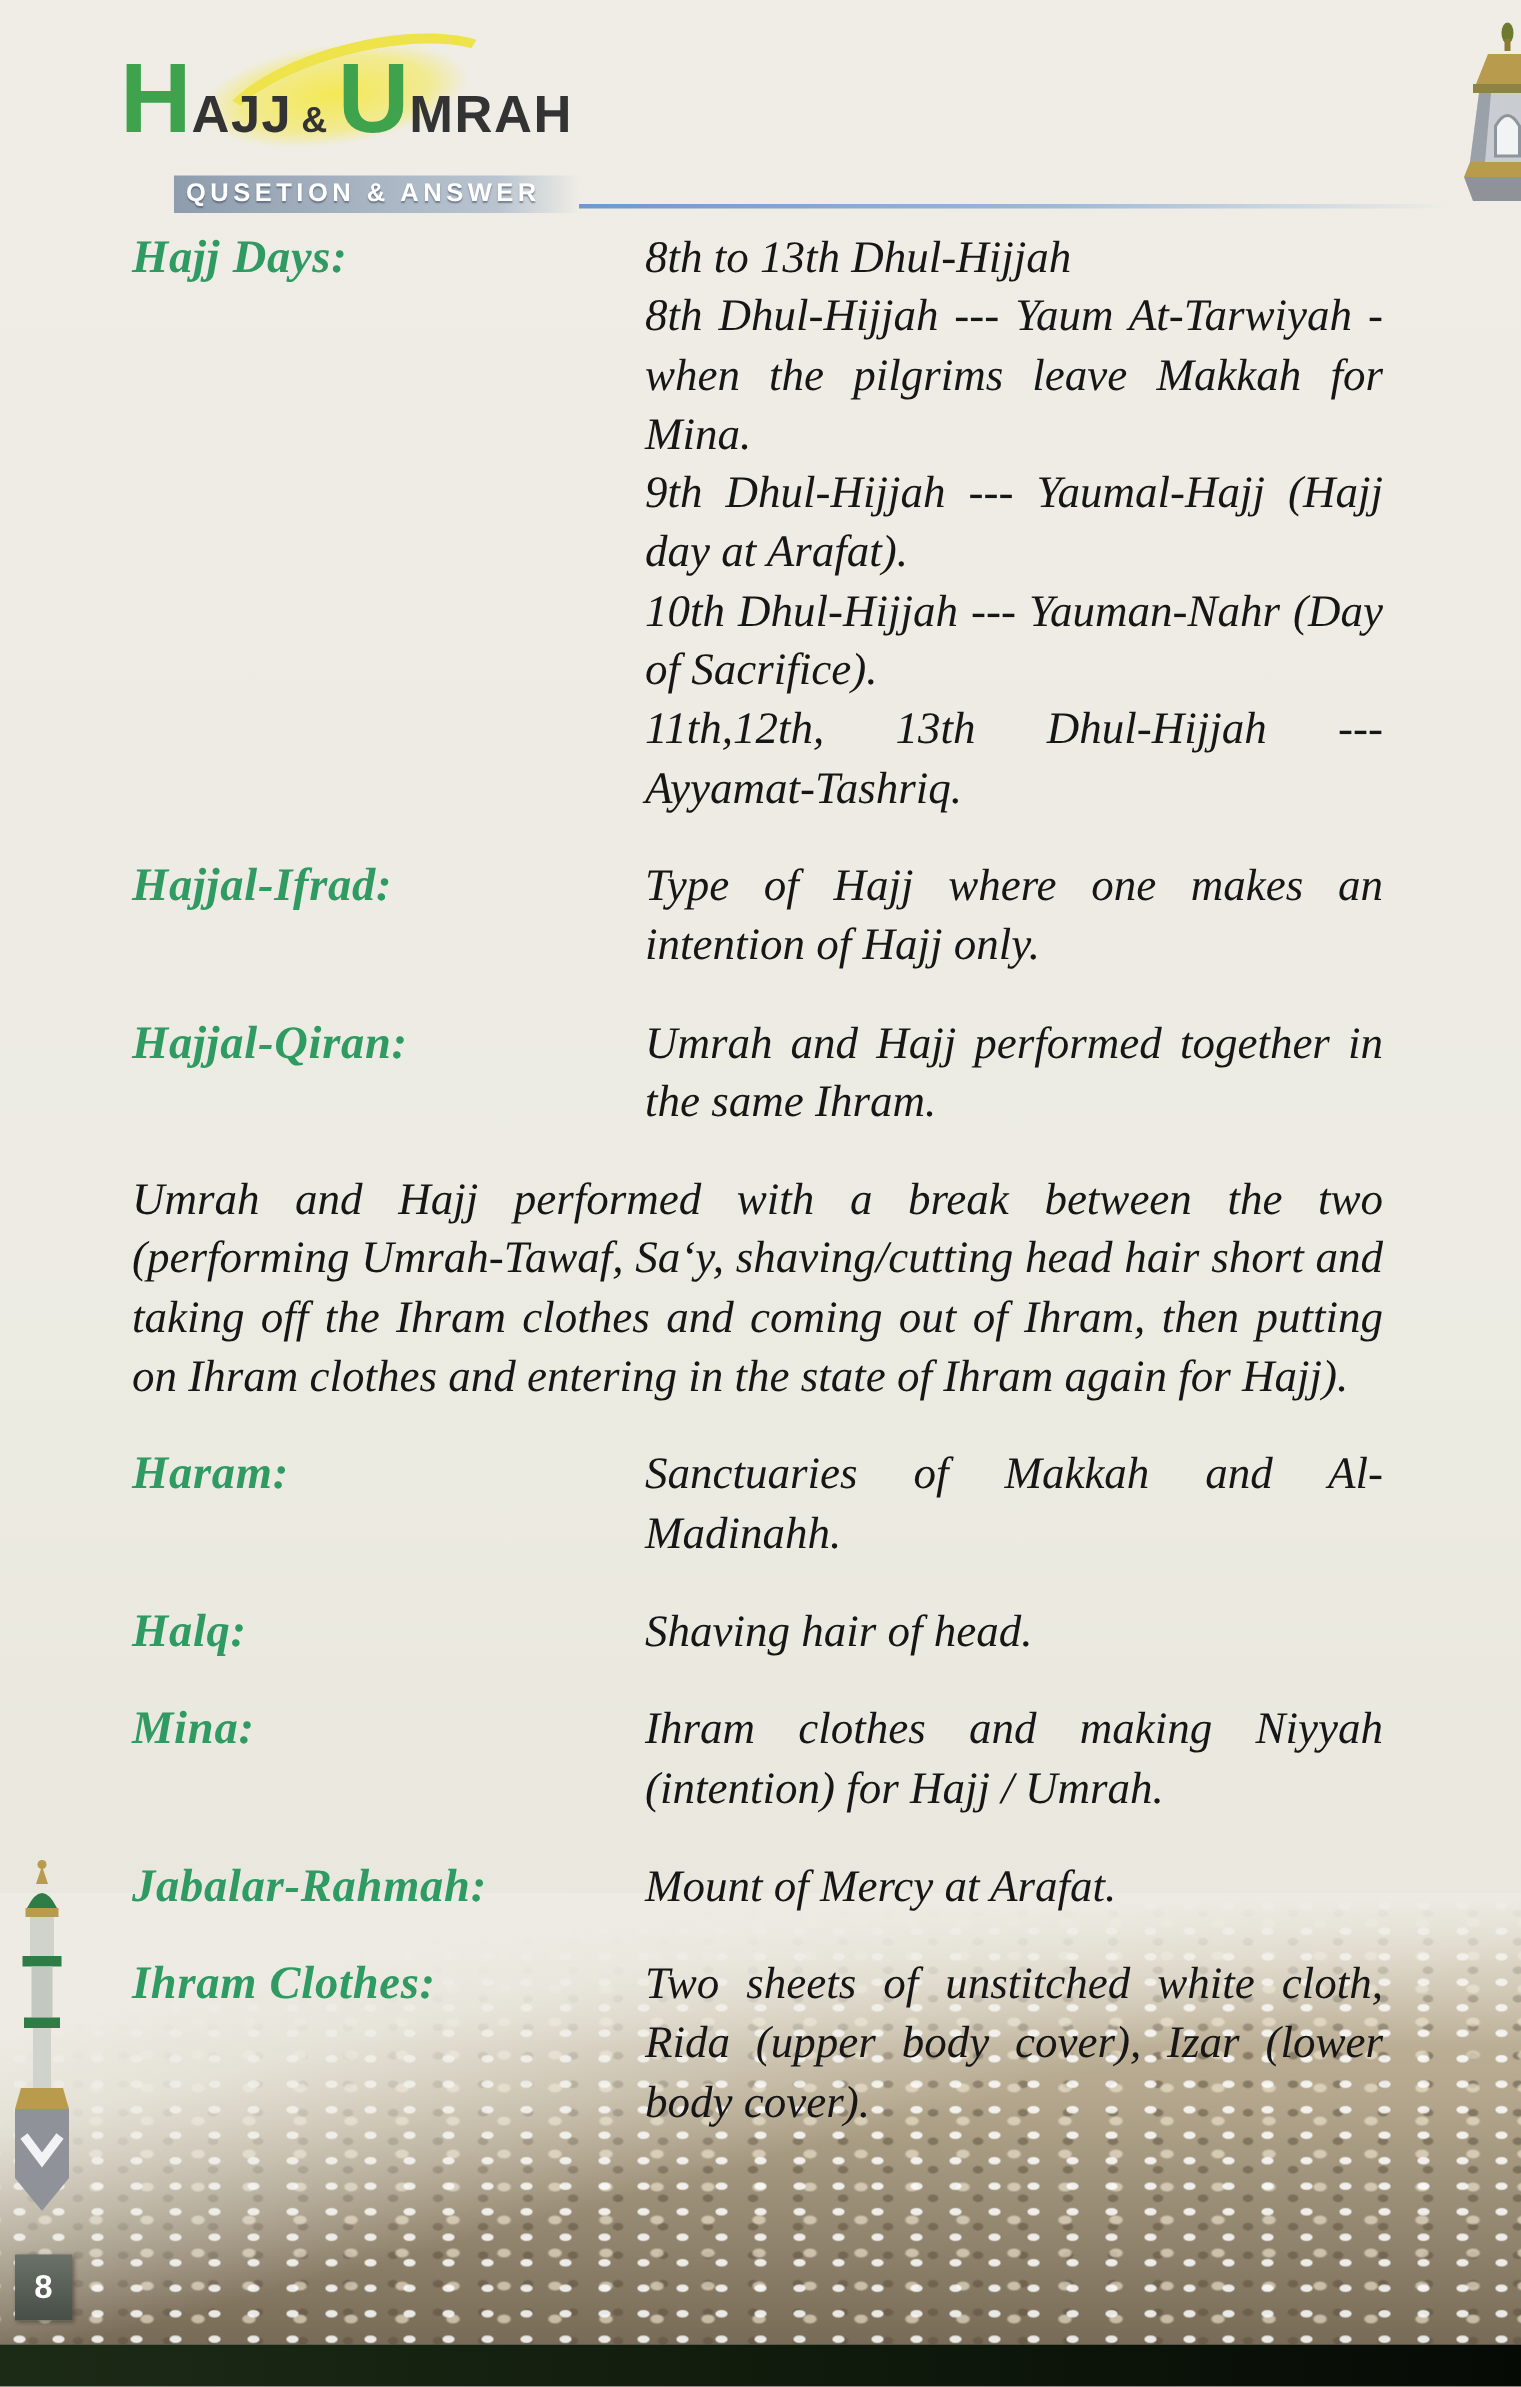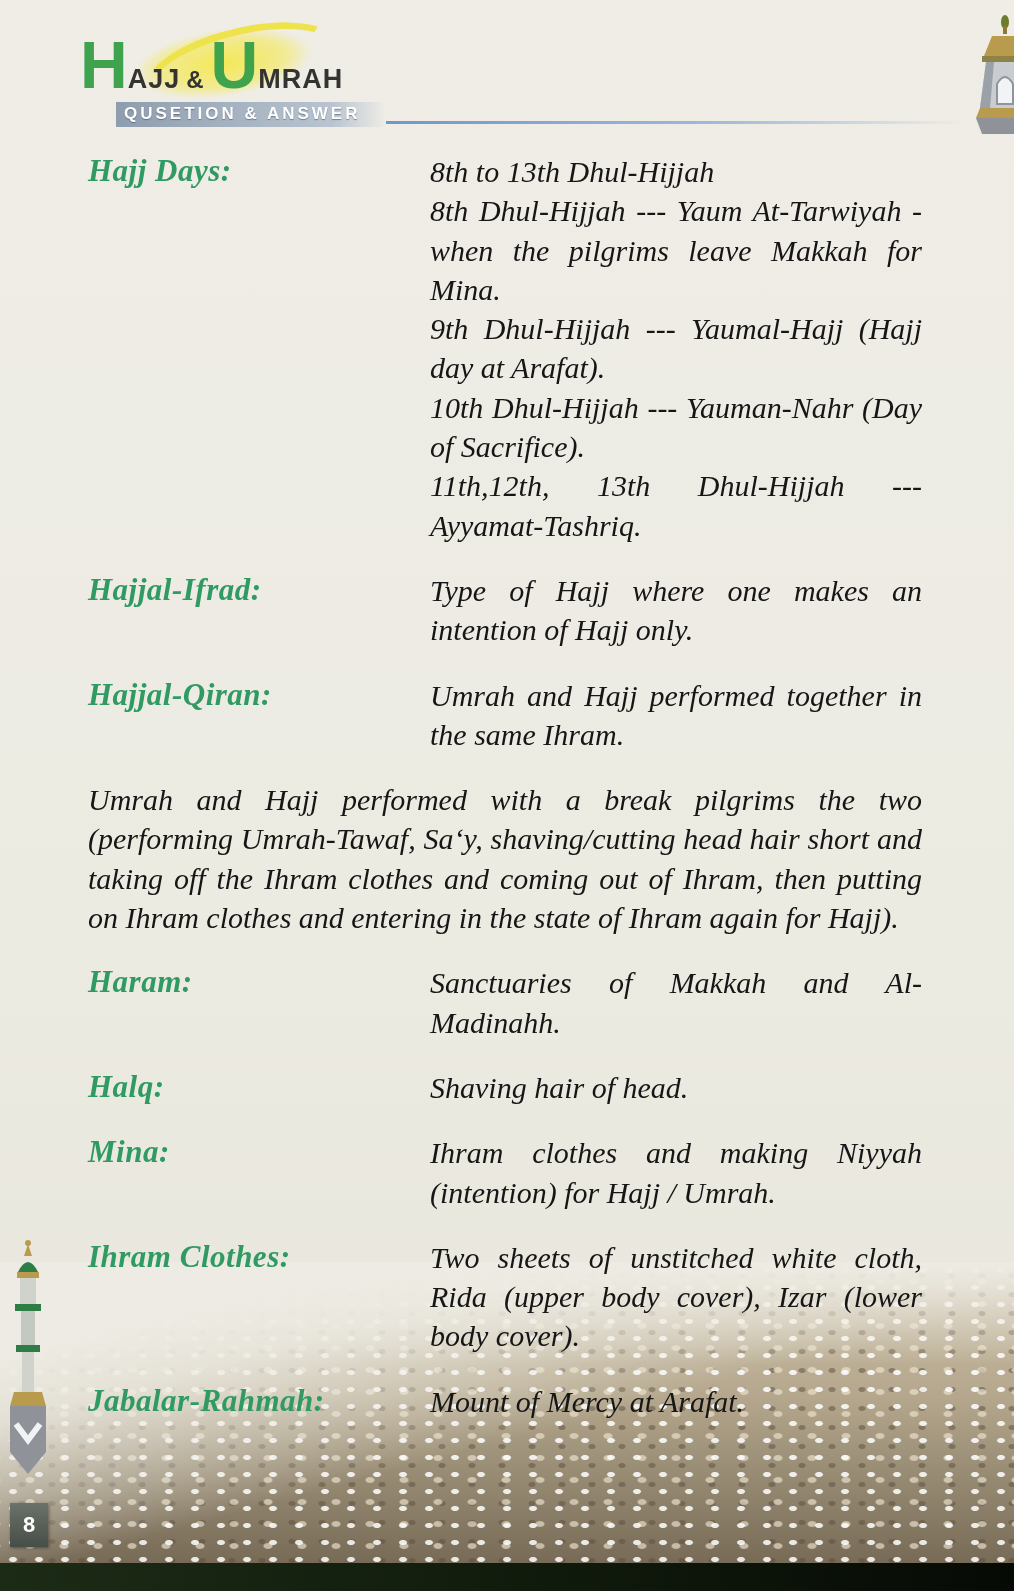--- a/index.html
+++ b/index.html
@@ -39,25 +39,25 @@
   .logo-text{
     position:relative;
     display:flex;align-items:baseline;
     font-family:"Liberation Sans", sans-serif;
     color:#2b2b2b;
   }
   .logo-text .big{
     font-size:66px;font-weight:bold;color:var(--logo-green);line-height:.9;
   }
   .logo-text .small{
-    font-size:27px;font-weight:bold;letter-spacing:1px;color:#333;
+    font-size:35px;font-weight:bold;letter-spacing:1px;color:#333;
   }
   .logo-text .amp{margin:0 6px;font-size:24px;}
   .subtitle-row{
-    position:relative;display:flex;align-items:flex-end;width:850px;margin-top:7px;padding-left:36px;
+    position:relative;display:flex;align-items:flex-end;width:850px;margin-top:20px;padding-left:36px;
   }
   .subtitle-bar{
     background:linear-gradient(90deg,#8e9dae,#b9c4d0 80%, rgba(185,196,208,0));
     padding:2px 26px 3px 8px;
     font-family:"Liberation Sans", sans-serif;
     font-weight:bold;font-size:17px;letter-spacing:3px;color:#fff;
     text-shadow:0 1px 1px rgba(60,70,90,.55);
     white-space:nowrap;
   }
   .blue-line{
@@ -174,46 +174,46 @@
       <div class="g-term">Hajjal-Ifrad:</div>
       <div class="g-def">Type of Hajj where one makes an intention of Hajj only.</div>
     </div>
 
     <div class="g-row">
       <div class="g-term">Hajjal-Qiran:</div>
       <div class="g-def">Umrah and Hajj performed together in the same Ihram.</div>
     </div>
 
     <div class="g-row">
-      <div class="g-def">Umrah and Hajj performed with a break pilgrims the two (performing Umrah-Tawaf, Sa‘y, shaving/cutting head hair short and taking off the Ihram clothes and coming out of Ihram, then putting on Ihram clothes and entering in the state of Ihram again for Hajj).</div>
+      <div class="g-def">Umrah and Hajj performed with a break between the two (performing Umrah-Tawaf, Sa‘y, shaving/cutting head hair short and taking off the Ihram clothes and coming out of Ihram, then putting on Ihram clothes and entering in the state of Ihram again for Hajj).</div>
     </div>
 
     <div class="g-row">
       <div class="g-term">Haram:</div>
       <div class="g-def">Sanctuaries of Makkah and Al-Madinahh.</div>
     </div>
 
     <div class="g-row">
       <div class="g-term">Halq:</div>
       <div class="g-def">Shaving hair of head.</div>
     </div>
 
     <div class="g-row">
       <div class="g-term">Mina:</div>
       <div class="g-def">Ihram clothes and making Niyyah (intention) for Hajj / Umrah.</div>
     </div>
 
     <div class="g-row">
+      <div class="g-term">Jabalar-Rahmah:</div>
+      <div class="g-def">Mount of Mercy at Arafat.</div>
+    </div>
+
+    <div class="g-row">
       <div class="g-term">Ihram Clothes:</div>
       <div class="g-def">Two sheets of unstitched white cloth, Rida (upper body cover), Izar (lower body cover).</div>
-    </div>
-
-    <div class="g-row">
-      <div class="g-term">Jabalar-Rahmah:</div>
-      <div class="g-def">Mount of Mercy at Arafat.</div>
     </div>
 
   </div>
 
   <svg class="minaret" viewBox="0 0 62 240">
     <polygon points="24,18 28,6 32,18" fill="#b99b4e"></polygon>
     <circle cx="28" cy="5" r="3" fill="#b99b4e"></circle>
     <path d="M18 34 Q28 14 38 34 Z" fill="#2e7d46"></path>
     <rect x="17" y="34" width="22" height="6" fill="#b99b4e"></rect>
     <rect x="20" y="40" width="16" height="26" fill="#cfd3cc"></rect>

